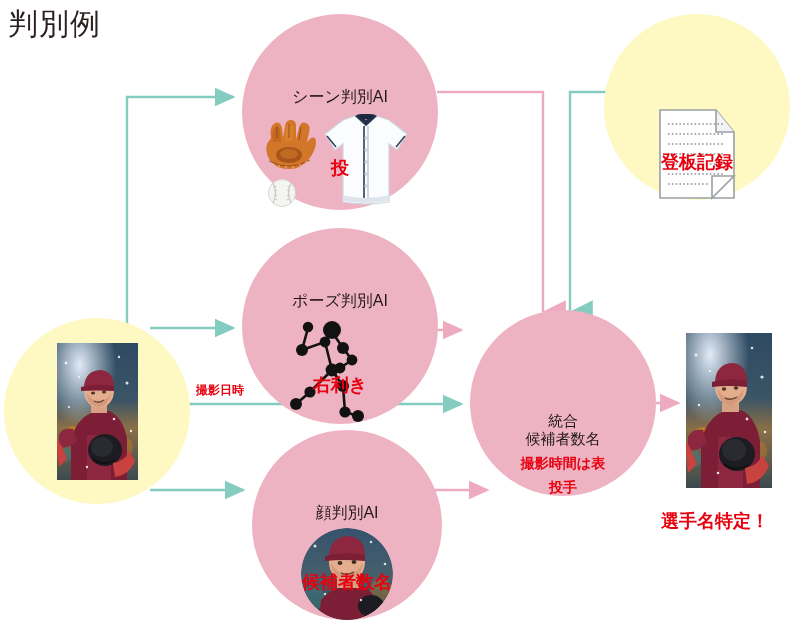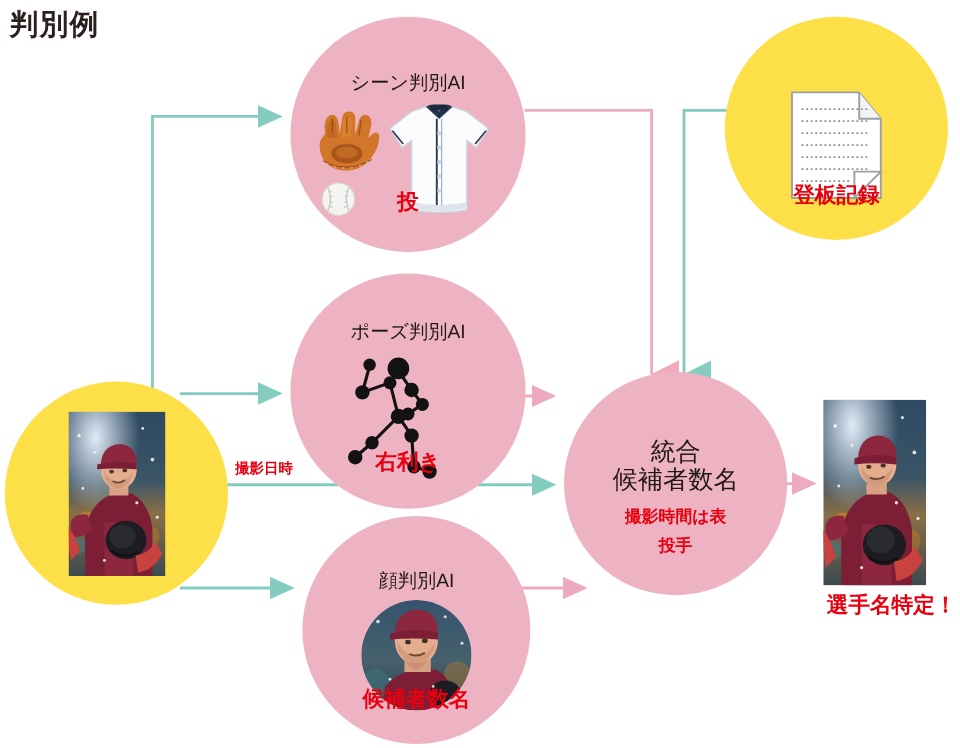--- a/index.html
+++ b/index.html
@@ -1,27 +1,27 @@
 <!DOCTYPE html>
 <html><head>
 <meta charset="utf-8">
 <style>
   html,body{margin:0;padding:0;background:#ffffff;}
   body{width:800px;height:623px;position:relative;overflow:hidden;
        font-family:"Liberation Sans","DejaVu Sans",sans-serif;}
   #canvas{position:absolute;left:0;top:0;width:800px;height:623px;}
   svg.wires{position:absolute;left:0;top:0;width:800px;height:623px;pointer-events:none;}
 
-  .title{position:absolute;left:8px;top:4px;font-size:24px;font-weight:bold;color:#2b1f1f;
+  .title{position:absolute;left:8px;top:4px;font-size:30px;font-weight:normal;color:#2b1f1f;
          letter-spacing:1px;}
 
   .node{position:absolute;border-radius:50%;display:flex;flex-direction:column;
-        align-items:center;justify-content:center;box-sizing:border-box;}
+        align-items:center;justify-content:flex-end;box-sizing:border-box;}
   .node.pink{background:#eeb3c3;}
-  .node.teal{background:#fde047;}
+  .node.teal{background:#fef9c3;}
 
   .node-title{font-size:16px;color:#211818;line-height:1.15;text-align:center;}
   .node-verdict{font-size:18px;font-weight:bold;color:#e8000f;text-align:center;line-height:1.18;}
 
   
   #scene-ai{left:242px;top:14px;width:196px;height:196px;padding-top:20px;}
   .scene-items{position:relative;width:170px;height:100px;margin-top:4px;}
   .glove{position:absolute;left:8px;top:6px;width:54px;height:56px;}
   .ball{position:absolute;left:12px;top:68px;width:30px;height:30px;}
   .jersey{position:absolute;left:66px;top:0px;width:90px;height:100px;}
@@ -32,36 +32,36 @@
   .pose-fig{width:120px;height:112px;margin-top:2px;}
   #pose-verdict{position:absolute;left:0;right:0;top:147px;}
 
   
   #face-ai{left:252px;top:430px;width:190px;height:190px;padding-top:18px;}
   .face-photo{width:92px;height:92px;border-radius:50%;margin-top:6px;overflow:hidden;}
   #face-verdict{position:absolute;left:0;right:0;top:142px;}
 
   
   #fusion{left:470px;top:310px;width:186px;height:186px;padding-top:22px;}
-  #fusion .node-title{font-size:21px;}
+  #fusion .node-title{font-size:15px;}
   #fusion .node-verdict{margin-top:8px;font-size:14px;}
 
   
   #record{left:604px;top:14px;width:186px;height:186px;padding-top:26px;}
   .doc{width:78px;height:92px;margin-top:2px;}
   #record-verdict{position:absolute;left:0;right:0;top:138px;font-size:18px;}
 
   
   #source{left:4px;top:318px;width:186px;height:186px;}
   .src-photo{position:absolute;left:53px;top:25px;width:81px;height:137px;overflow:hidden;}
 
   
   #output{position:absolute;left:686px;top:333px;width:86px;height:155px;}
   .out-photo{width:86px;height:155px;overflow:hidden;}
-  #output-verdict{position:absolute;left:-25px;width:136px;top:159px;text-align:right;
+  #output-verdict{position:absolute;left:-25px;width:136px;top:176px;text-align:left;
                   font-size:18px;font-weight:bold;color:#e8000f;}
 
   .edge-label{position:absolute;font-size:12px;font-weight:bold;color:#e8000f;}
   #label-datetime{left:196px;top:382px;}
 
   .photo-svg{display:block;width:100%;height:100%;}
 </style>
 </head>
 <body>
 

